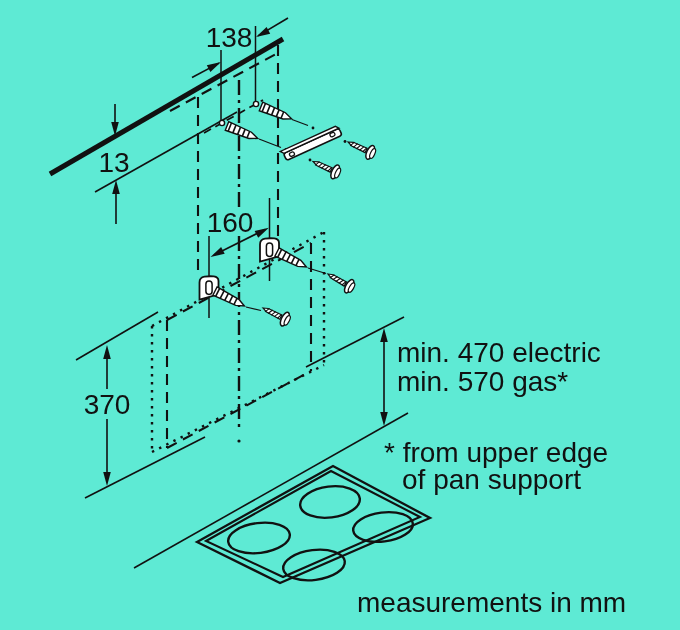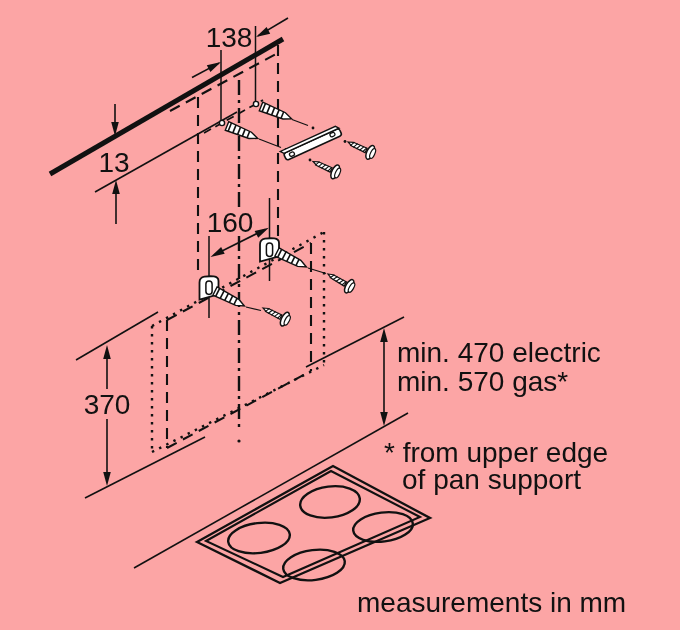--- a/index.html
+++ b/index.html
@@ -1,16 +1,16 @@
 <!DOCTYPE html>
 <html><head>
 <meta charset="utf-8">
 <style>
   html,body{margin:0;padding:0;background:#fff;}
-  .page{position:relative;width:680px;height:630px;background:#fca5a5;overflow:hidden;
+  .page{position:relative;width:680px;height:630px;background:#5eead4;overflow:hidden;
         font-family:"Liberation Sans", sans-serif;}
   svg{display:block;}
   svg text{font-family:"Liberation Sans", sans-serif;fill:#111;}
   .dimtext{font-size:28px;}
   .notetext{font-size:28px;}
 </style>
 </head>
 <body>
 
 <div class="page">

